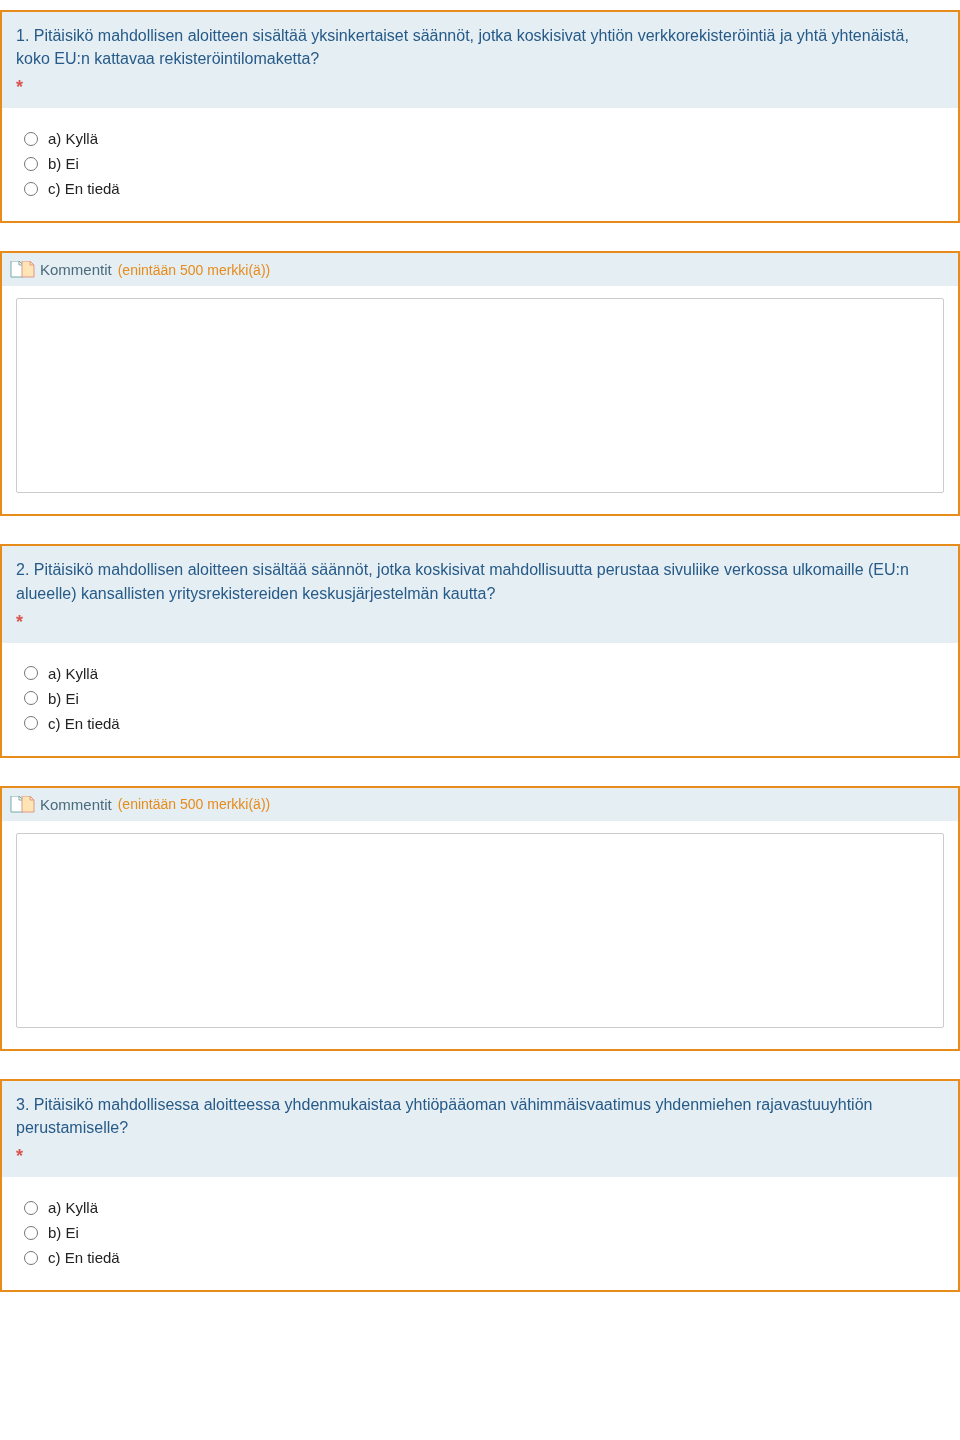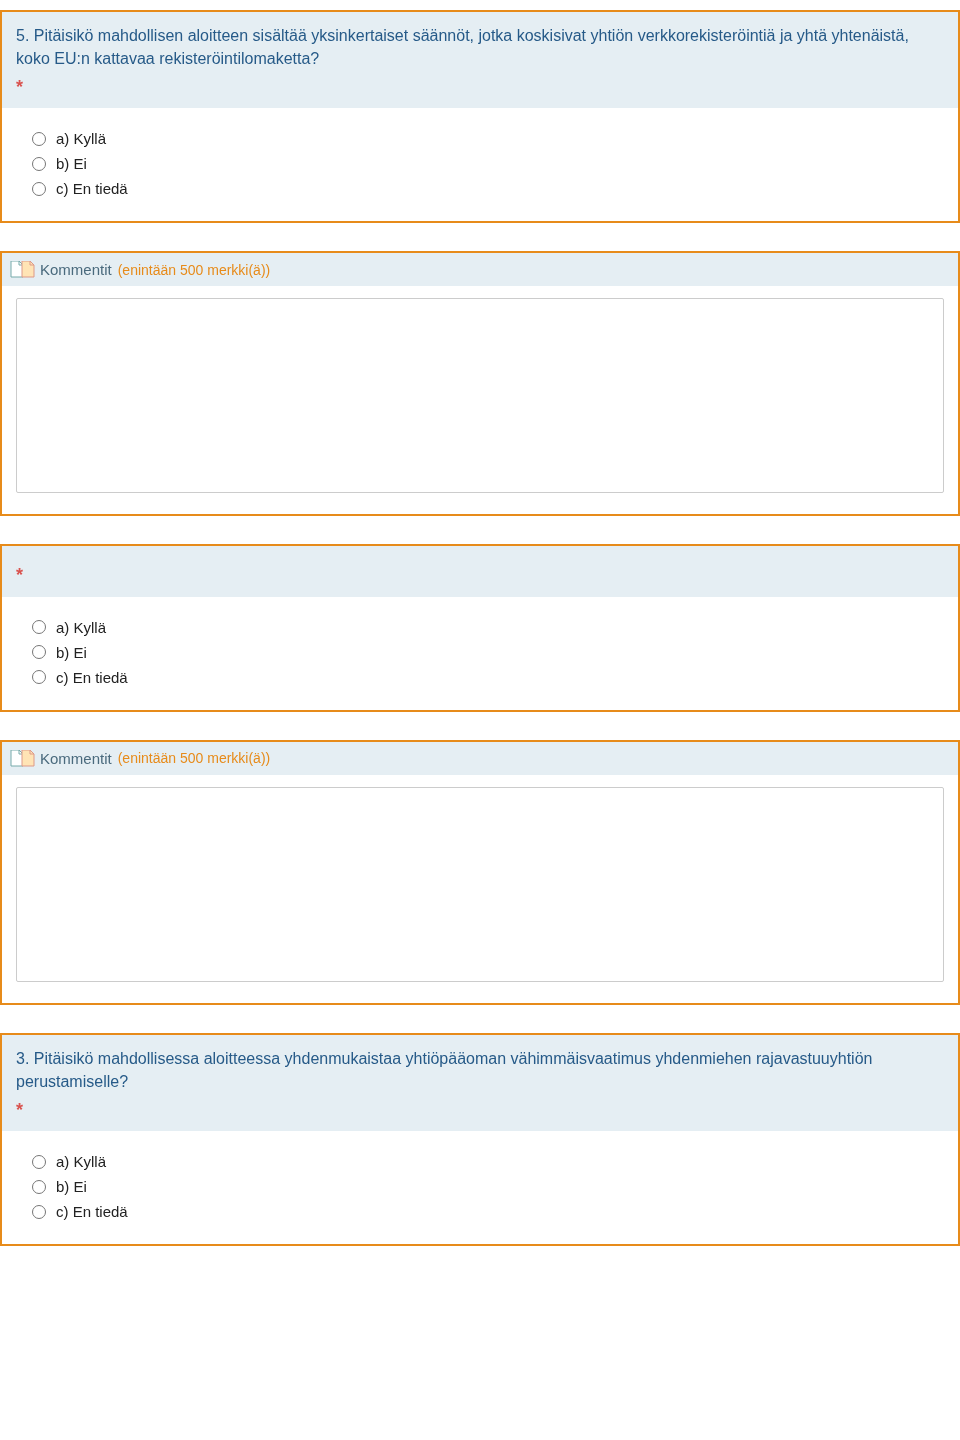--- a/index.html
+++ b/index.html
@@ -27,21 +27,20 @@
   }
   .req {
     color: #d9534f;
     font-weight: bold;
     font-size: 18px;
     display: block;
     margin-top: 4px;
   }
   .options {
     padding: 14px 28px 16px 22px;
-    margin-left: 8px;
   }
   .opt {
     display: flex;
     align-items: center;
     margin: 8px 0;
   }
   .opt input[type="radio"] {
     margin: 0 10px 0 0;
     width: 14px;
     height: 14px;
@@ -91,21 +90,21 @@
     font-family: inherit;
     font-size: 14px;
     background: #fff;
   }
 </style>
 </head>
 <body>
 
 <div class="block">
   <div class="q-header">
-    <span class="q-text">5. Pitäisikö mahdollisen aloitteen sisältää yksinkertaiset säännöt, jotka koskisivat yhtiön verkkorekisteröintiä ja yhtä yhtenäistä, koko EU:n kattavaa rekisteröintilomaketta?</span>
+    <span class="q-text">1. Pitäisikö mahdollisen aloitteen sisältää yksinkertaiset säännöt, jotka koskisivat yhtiön verkkorekisteröintiä ja yhtä yhtenäistä, koko EU:n kattavaa rekisteröintilomaketta?</span>
     <span class="req">*</span>
   </div>
   <div class="options">
     <div class="opt">
       <input type="radio" name="q1" style="">
       <label>a) Kyllä</label>
     </div>
     <div class="opt">
       <input type="radio" name="q1" style="">
       <label>b) Ei</label>
@@ -136,20 +135,21 @@
     <span class="k-title">Kommentit</span>
     <span class="k-hint">(enintään 500 merkki(ä))</span>
   </div>
   <div class="textarea-wrap">
     <textarea style=""></textarea>
   </div>
 </div>
 
 <div class="block">
   <div class="q-header">
+    <span class="q-text">2. Pitäisikö mahdollisen aloitteen sisältää säännöt, jotka koskisivat mahdollisuutta perustaa sivuliike verkossa ulkomaille (EU:n alueelle) kansallisten yritysrekistereiden keskusjärjestelmän kautta?</span>
     <span class="req">*</span>
   </div>
   <div class="options">
     <div class="opt">
       <input type="radio" name="q2" style="">
       <label>a) Kyllä</label>
     </div>
     <div class="opt">
       <input type="radio" name="q2" style="">
       <label>b) Ei</label>

